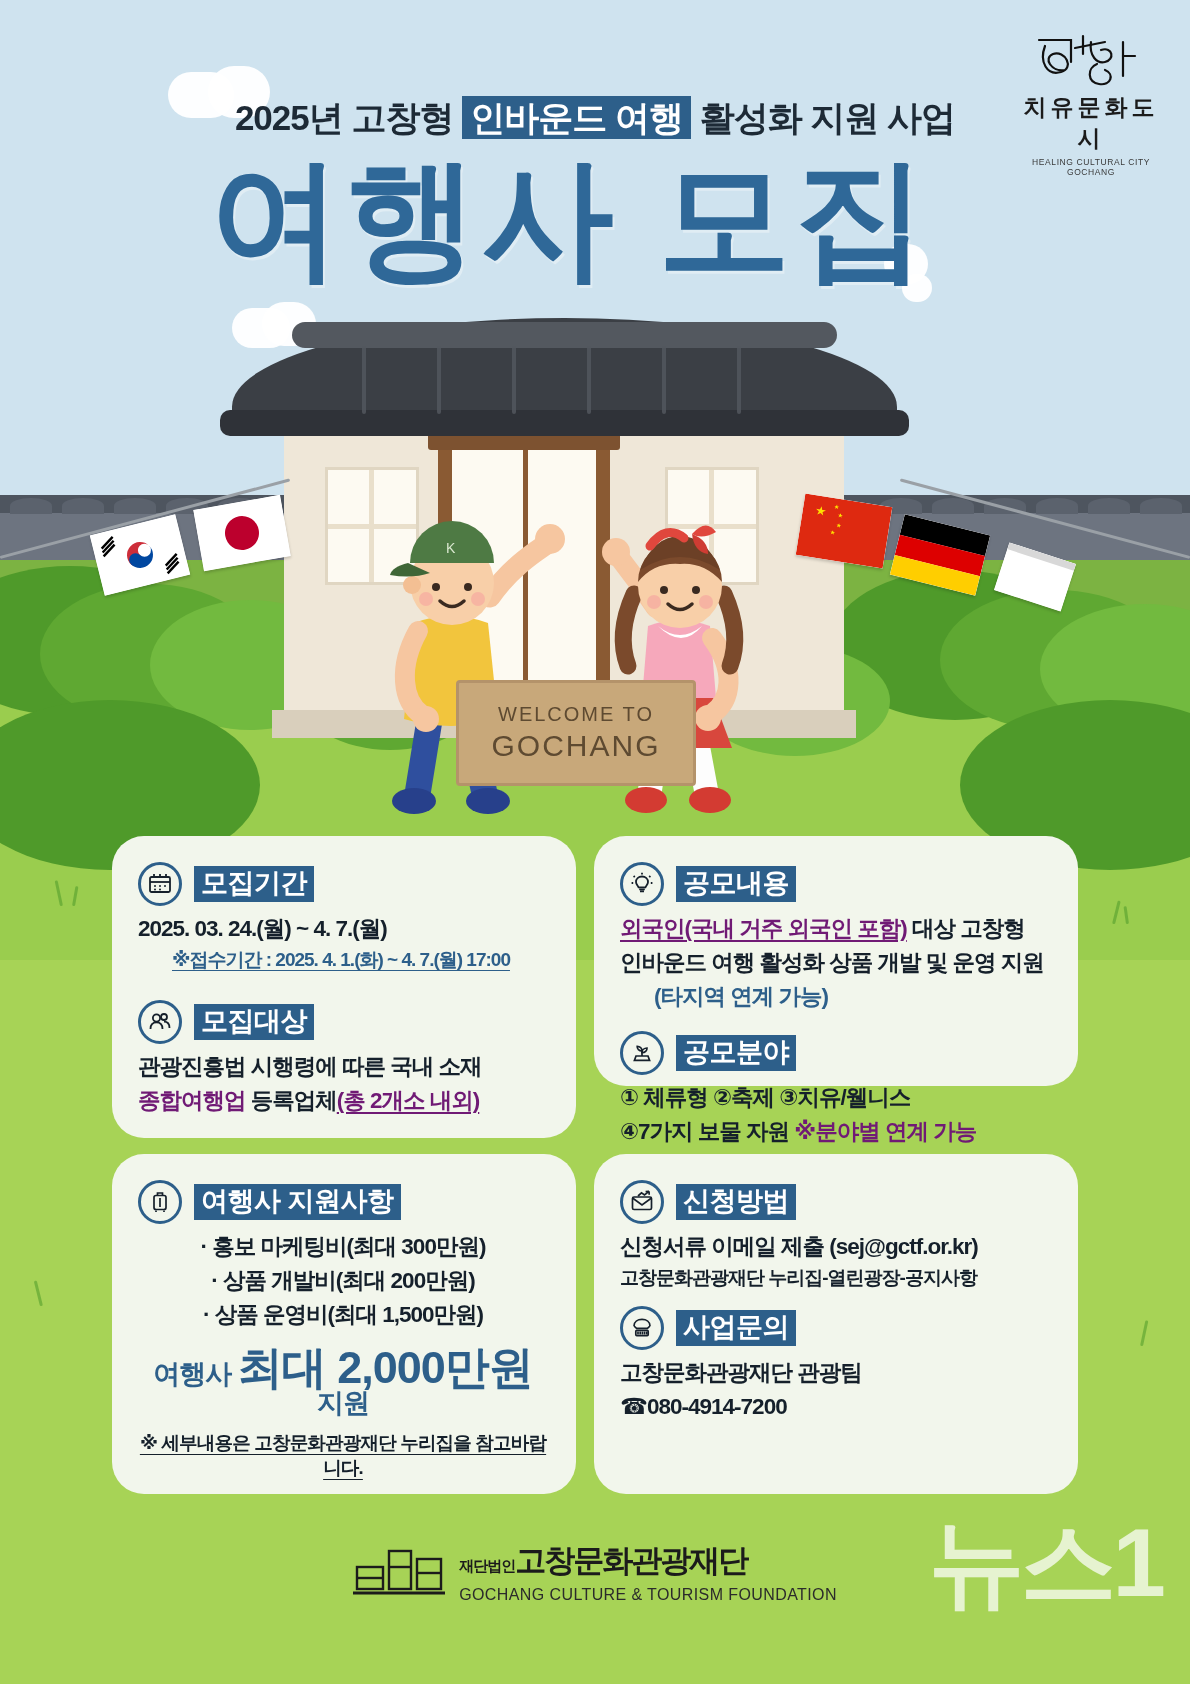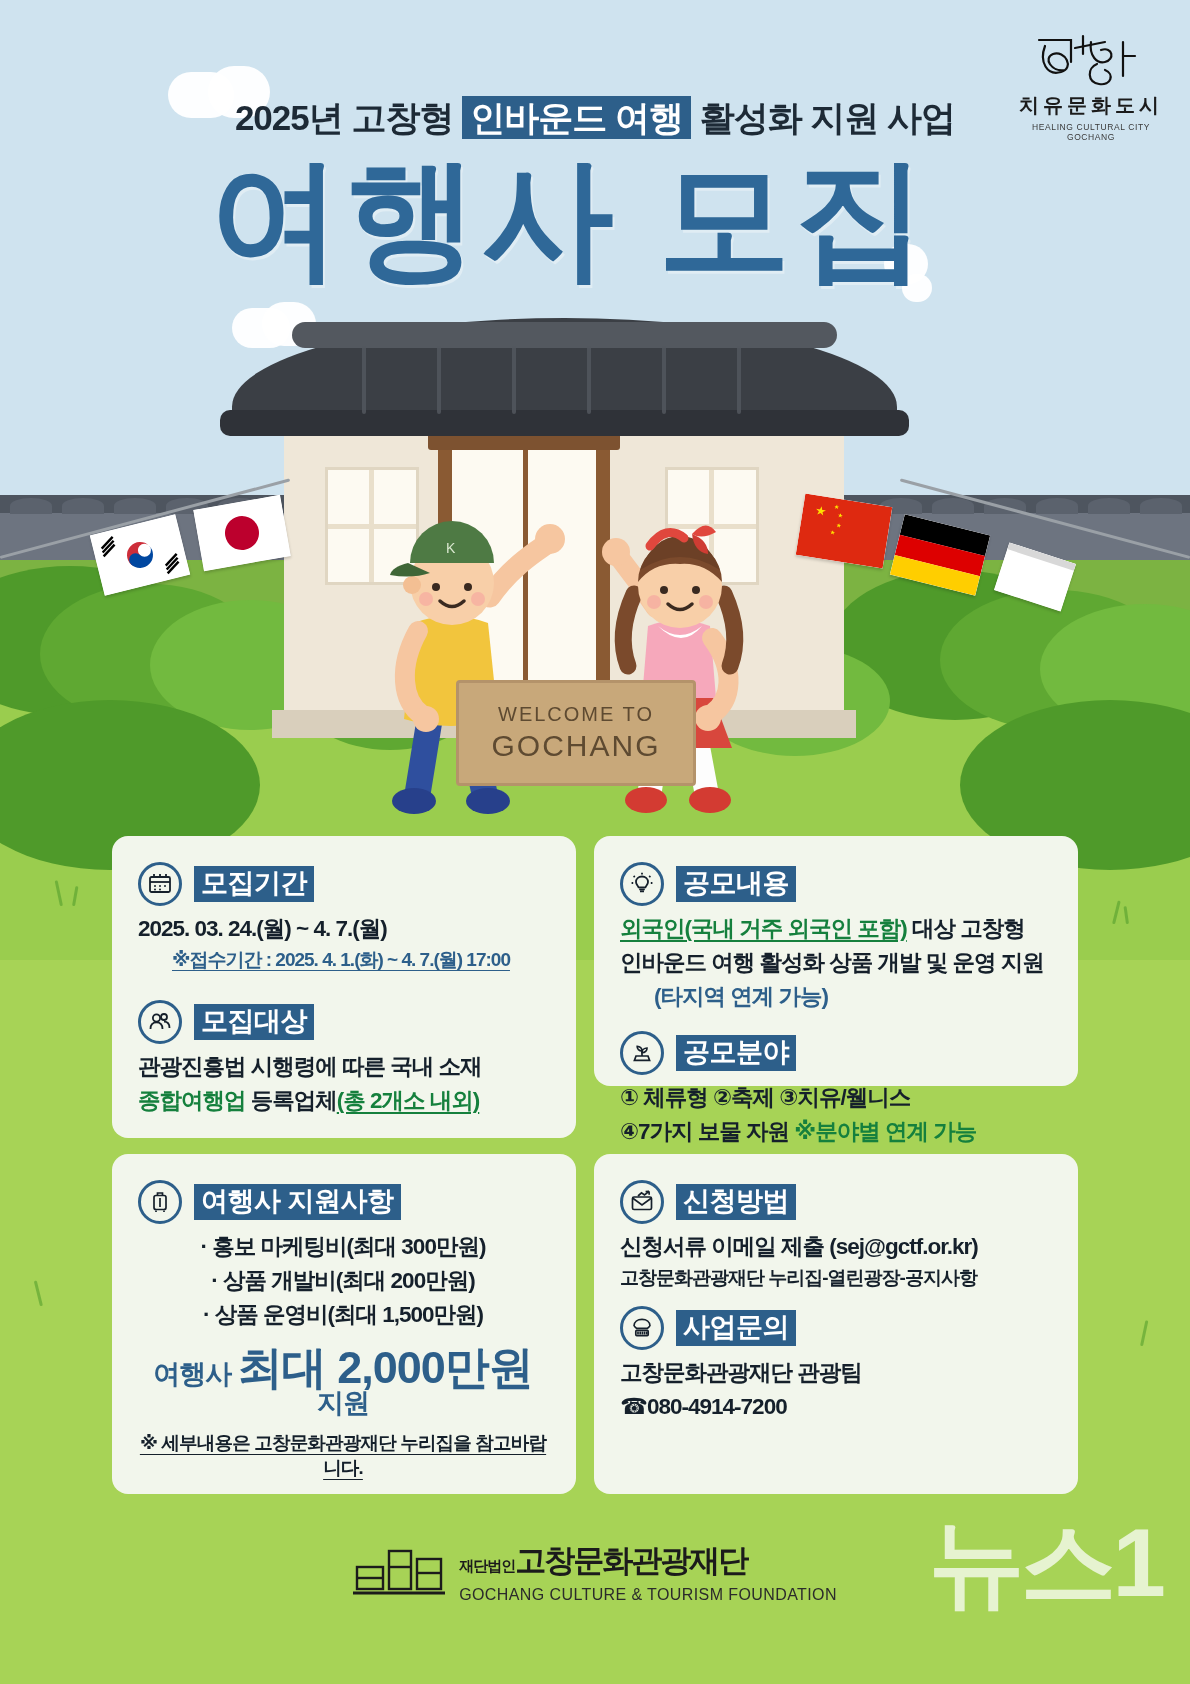--- a/index.html
+++ b/index.html
@@ -93,27 +93,27 @@
   }
   .subtitle .hl{ background:#2d5f8a; color:#ffffff; padding:2px 8px; }
   .maintitle{
     position:absolute; left:0; top:150px; width:1140px; text-align:center;
     font-size:132px; font-weight:bold; color:#2f6898; letter-spacing:4px;
     line-height:1.05; text-shadow:2px 3px 0 rgba(255,255,255,.35);
   }
 
   
   .citylogo{ position:absolute; right:24px; top:28px; width:150px; text-align:center; }
-  .citylogo .ko{ font-size:20px; letter-spacing:4px; color:#1b1b1b; font-weight:bold; margin-top:2px;}
+  .citylogo .ko{ font-size:23px; letter-spacing:4px; color:#1b1b1b; font-weight:bold; margin-top:2px;}
   .citylogo .en{ font-size:8.5px; letter-spacing:.6px; color:#3a3a3a; margin-top:3px; }
 
   
   .cards{ position:absolute; left:112px; top:836px; width:966px; }
   .card{
-    position:absolute; background:#f2f6ec; border-radius:16px; padding:26px 28px 20px 26px;
+    position:absolute; background:#f2f6ec; border-radius:32px; padding:26px 28px 20px 26px;
   }
   .card.tl{ left:0;   top:0;   width:464px; height:302px; }
   .card.tr{ left:482px; top:0; width:484px; height:250px; }
   .card.bl{ left:0;   top:318px; width:464px; height:340px; }
   .card.br{ left:482px; top:318px; width:484px; height:340px; }
 
   .sec{ position:relative; }
   .sec + .sec{ margin-top:16px; }
   .sec-head{ display:flex; align-items:center; gap:12px; margin-bottom:6px; }
   .ic{
@@ -121,21 +121,21 @@
     display:flex; align-items:center; justify-content:center; color:#16202b;
   }
   .sec-title{
     background:#2d5f8a; color:#fff; font-size:27px; font-weight:bold;
     padding:2px 7px 3px; letter-spacing:-.5px; line-height:1.15;
   }
   .line{ font-size:22.5px; color:#15202b; font-weight:bold; letter-spacing:-1px; line-height:1.5; }
   .line.blue{ color:#2d5f8a;margin-left:34px; }
   .u{ text-decoration:underline; text-underline-offset:4px; }
   .sm{ font-size:19px; }
-  .b-blue{ color:#15803d;text-align:center; }
+  .b-blue{ color:#701a75;text-align:center; }
 
   .bigline{
     text-align:center; margin-top:14px; color:#2d5f8a; font-weight:bold;
     letter-spacing:-1px; line-height:1;
   }
   .bigline .sm2{ font-size:27px; }
   .bigline .big{ font-size:45px; }
   .note{
     text-align:center; margin-top:13px; font-size:18.5px; font-weight:bold; color:#15202b;
     text-decoration:underline; text-underline-offset:5px; letter-spacing:-.8px;

